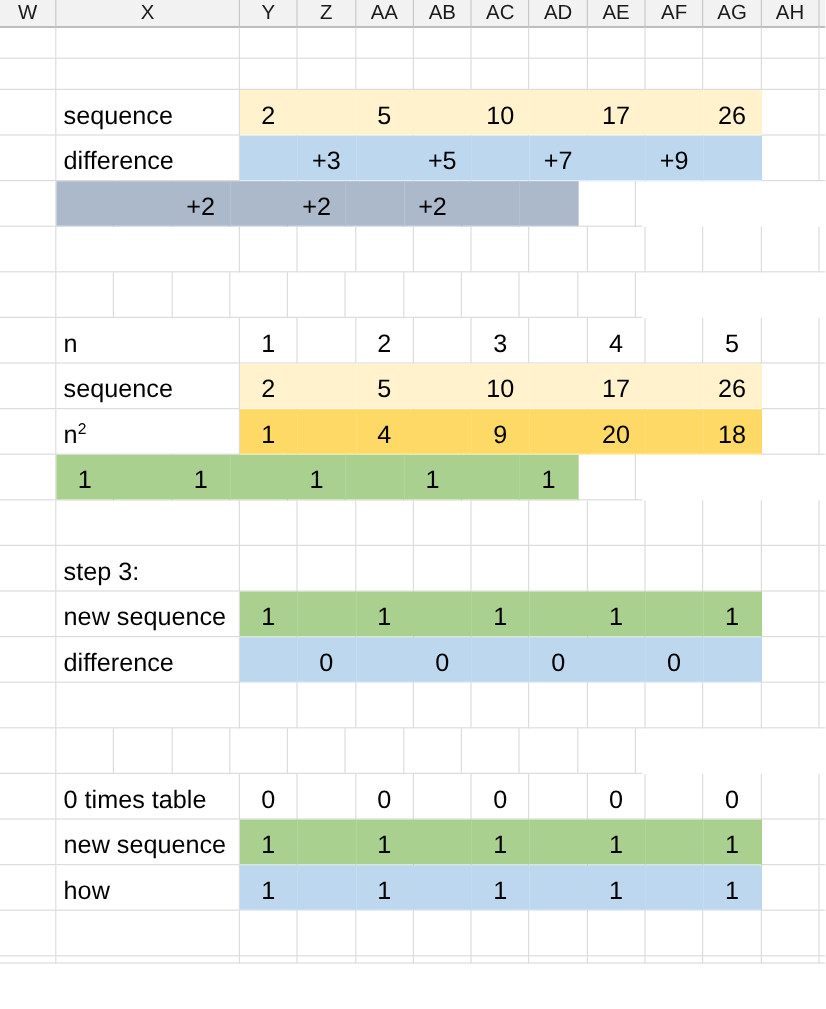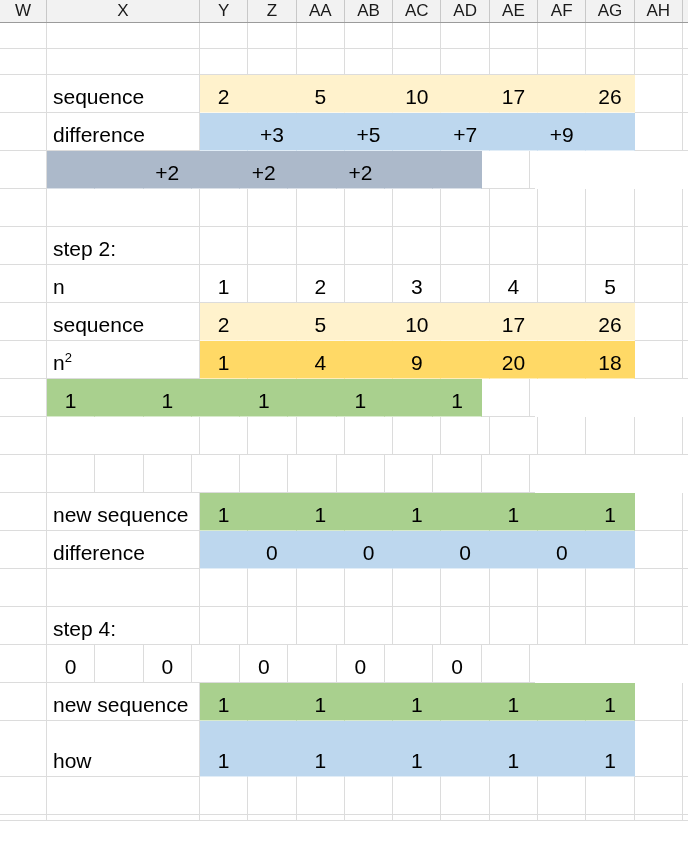--- a/index.html
+++ b/index.html
@@ -127,23 +127,20 @@
       <div class="cell" style="width: 48.3px;"></div>
       <div class="cell" style="width: 48.3px;"></div>
       <div class="cell" style="width: 48.3px;"></div>
       <div class="cell" style="width: 48.3px;"></div>
       <div class="cell" style="width: 48.3px;"></div>
       <div class="cell" style="width: 48.3px;"></div>
       <div class="cell" style="width: 5px;"></div>
     </div>
     <div class="row brow" style="height: 38px;">
       <div class="cell" style="width: 47px;"></div>
-      <div class="cell lbl" style="width: 153px;">
-        <span>step 2:</span>
-      </div>
       <div class="cell" style="width: 48.3px;"></div>
       <div class="cell" style="width: 48.3px;"></div>
       <div class="cell" style="width: 48.3px;"></div>
       <div class="cell" style="width: 48.3px;"></div>
       <div class="cell" style="width: 48.3px;"></div>
       <div class="cell" style="width: 48.3px;"></div>
       <div class="cell" style="width: 48.3px;"></div>
       <div class="cell" style="width: 48.3px;"></div>
       <div class="cell" style="width: 48.3px;"></div>
       <div class="cell" style="width: 48.3px;"></div>
@@ -225,20 +222,23 @@
       <div class="cell" style="width: 48.3px;"></div>
       <div class="cell" style="width: 48.3px;"></div>
       <div class="cell" style="width: 48.3px;"></div>
       <div class="cell" style="width: 48.3px;"></div>
       <div class="cell" style="width: 48.3px;"></div>
       <div class="cell" style="width: 48.3px;"></div>
       <div class="cell" style="width: 5px;"></div>
     </div>
     <div class="row brow" style="height: 38px;">
       <div class="cell" style="width: 47px;"></div>
+      <div class="cell lbl" style="width: 153px;">
+        <span>step 3:</span>
+      </div>
       <div class="cell" style="width: 48.3px;"></div>
       <div class="cell" style="width: 48.3px;"></div>
       <div class="cell" style="width: 48.3px;"></div>
       <div class="cell" style="width: 48.3px;"></div>
       <div class="cell" style="width: 48.3px;"></div>
       <div class="cell" style="width: 48.3px;"></div>
       <div class="cell" style="width: 48.3px;"></div>
       <div class="cell" style="width: 48.3px;"></div>
       <div class="cell" style="width: 48.3px;"></div>
       <div class="cell" style="width: 48.3px;"></div>
@@ -288,37 +288,37 @@
       <div class="cell" style="width: 48.3px;"></div>
       <div class="cell" style="width: 48.3px;"></div>
       <div class="cell" style="width: 48.3px;"></div>
       <div class="cell" style="width: 48.3px;"></div>
       <div class="cell" style="width: 48.3px;"></div>
       <div class="cell" style="width: 48.3px;"></div>
       <div class="cell" style="width: 5px;"></div>
     </div>
     <div class="row brow" style="height: 38px;">
       <div class="cell" style="width: 47px;"></div>
-      <div class="cell lbl" style="width: 153px;">
-        <span>step 4:</span>
-      </div>
-      <div class="cell" style="width: 48.3px;"></div>
-      <div class="cell" style="width: 48.3px;"></div>
-      <div class="cell" style="width: 48.3px;"></div>
-      <div class="cell" style="width: 48.3px;"></div>
-      <div class="cell" style="width: 48.3px;"></div>
-      <div class="cell" style="width: 48.3px;"></div>
-      <div class="cell" style="width: 48.3px;"></div>
-      <div class="cell" style="width: 48.3px;"></div>
-      <div class="cell" style="width: 48.3px;"></div>
-      <div class="cell" style="width: 48.3px;"></div>
-      <div class="cell" style="width: 5px;"></div>
-    </div>
-    <div class="row brow" style="height: 38px;">
-      <div class="cell" style="width: 47px;"></div>
+      <div class="cell" style="width: 48.3px;"></div>
+      <div class="cell" style="width: 48.3px;"></div>
+      <div class="cell" style="width: 48.3px;"></div>
+      <div class="cell" style="width: 48.3px;"></div>
+      <div class="cell" style="width: 48.3px;"></div>
+      <div class="cell" style="width: 48.3px;"></div>
+      <div class="cell" style="width: 48.3px;"></div>
+      <div class="cell" style="width: 48.3px;"></div>
+      <div class="cell" style="width: 48.3px;"></div>
+      <div class="cell" style="width: 48.3px;"></div>
+      <div class="cell" style="width: 5px;"></div>
+    </div>
+    <div class="row brow" style="height: 38px;">
+      <div class="cell" style="width: 47px;"></div>
+      <div class="cell lbl" style="width: 153px;">
+        <span>0 times table</span>
+      </div>
       <div class="cell val" style="width: 48.3px;">0</div>
       <div class="cell" style="width: 48.3px;"></div>
       <div class="cell val" style="width: 48.3px;">0</div>
       <div class="cell" style="width: 48.3px;"></div>
       <div class="cell val" style="width: 48.3px;">0</div>
       <div class="cell" style="width: 48.3px;"></div>
       <div class="cell val" style="width: 48.3px;">0</div>
       <div class="cell" style="width: 48.3px;"></div>
       <div class="cell val" style="width: 48.3px;">0</div>
       <div class="cell" style="width: 48.3px;"></div>
@@ -334,21 +334,21 @@
       <div class="cell val" style="width: 48.3px; background: rgb(169, 208, 142); border-right-color: rgb(169, 208, 142); border-bottom-color: rgba(255, 255, 255, 0.55);">1</div>
       <div class="cell" style="width: 48.3px; background: rgb(169, 208, 142); border-right-color: rgb(169, 208, 142); border-bottom-color: rgba(255, 255, 255, 0.55);"></div>
       <div class="cell val" style="width: 48.3px; background: rgb(169, 208, 142); border-right-color: rgb(169, 208, 142); border-bottom-color: rgba(255, 255, 255, 0.55);">1</div>
       <div class="cell" style="width: 48.3px; background: rgb(169, 208, 142); border-right-color: rgb(169, 208, 142); border-bottom-color: rgba(255, 255, 255, 0.55);"></div>
       <div class="cell val" style="width: 48.3px; background: rgb(169, 208, 142); border-right-color: rgb(169, 208, 142); border-bottom-color: rgba(255, 255, 255, 0.55);">1</div>
       <div class="cell" style="width: 48.3px; background: rgb(169, 208, 142); border-right-color: rgb(169, 208, 142); border-bottom-color: rgba(255, 255, 255, 0.55);"></div>
       <div class="cell val" style="width: 48.3px; background: rgb(169, 208, 142); border-right-color: rgb(169, 208, 142); border-bottom-color: rgba(255, 255, 255, 0.55);">1</div>
       <div class="cell" style="width: 48.3px;"></div>
       <div class="cell" style="width: 5px;"></div>
     </div>
-    <div class="row brow" style="height: 56px;">
+    <div class="row brow" style="height: 38px;">
       <div class="cell" style="width: 47px;"></div>
       <div class="cell lbl" style="width: 153px;">
         <span>how</span>
       </div>
       <div class="cell val" style="width: 48.3px; background: rgb(189, 215, 238); border-right-color: rgb(189, 215, 238); border-bottom-color: rgba(255, 255, 255, 0.55);">1</div>
       <div class="cell" style="width: 48.3px; background: rgb(189, 215, 238); border-right-color: rgb(189, 215, 238); border-bottom-color: rgba(255, 255, 255, 0.55);"></div>
       <div class="cell val" style="width: 48.3px; background: rgb(189, 215, 238); border-right-color: rgb(189, 215, 238); border-bottom-color: rgba(255, 255, 255, 0.55);">1</div>
       <div class="cell" style="width: 48.3px; background: rgb(189, 215, 238); border-right-color: rgb(189, 215, 238); border-bottom-color: rgba(255, 255, 255, 0.55);"></div>
       <div class="cell val" style="width: 48.3px; background: rgb(189, 215, 238); border-right-color: rgb(189, 215, 238); border-bottom-color: rgba(255, 255, 255, 0.55);">1</div>
       <div class="cell" style="width: 48.3px; background: rgb(189, 215, 238); border-right-color: rgb(189, 215, 238); border-bottom-color: rgba(255, 255, 255, 0.55);"></div>

